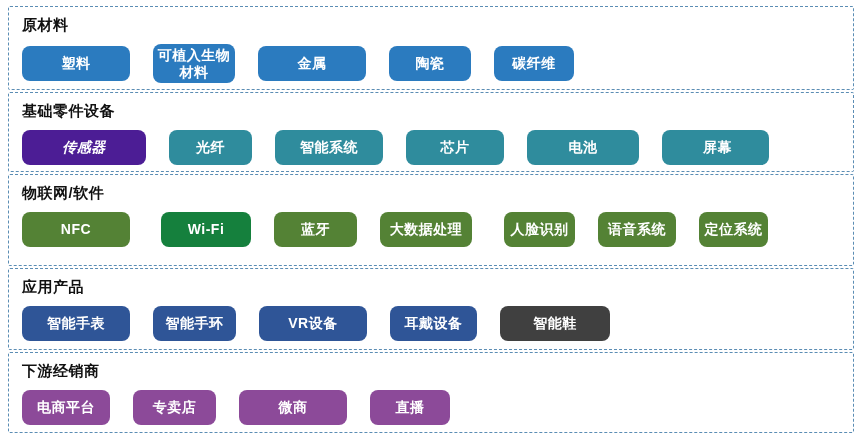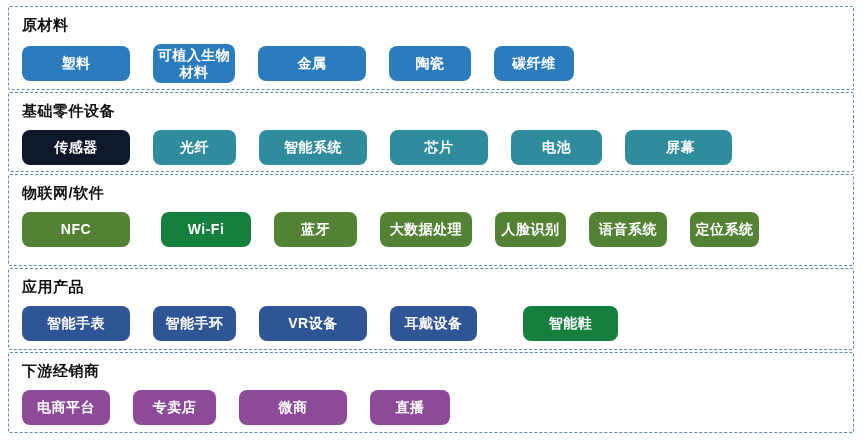--- a/index.html
+++ b/index.html
@@ -45,65 +45,65 @@
 
   <div class="node" style="width: 82px; background: rgb(43, 123, 191);">陶瓷</div>
 
   <div class="node" style="width: 80px; background: rgb(43, 123, 191);">碳纤维</div>
 </div>
   </div>
 
   <div class="row">
     <div class="row-label">基础零件设备</div>
     <div class="btn-row">
-  <div class="node" style="width: 108px; background: #0f172a;">传感器</div>
+  <div class="node" style="width: 124px; background: #4c1d95; font-style: italic;">传感器</div>
 
   <div class="node" style="width: 83px; background: rgb(47, 140, 157);">光纤</div>
 
   <div class="node" style="width: 108px; background: rgb(47, 140, 157);">智能系统</div>
 
   <div class="node" style="width: 98px; background: rgb(47, 140, 157);">芯片</div>
 
-  <div class="node" style="width: 91px; background: rgb(47, 140, 157);">电池</div>
+  <div class="node" style="width: 112px; background: rgb(47, 140, 157);">电池</div>
 
   <div class="node" style="width: 107px; background: rgb(47, 140, 157); padding-left: 8px;">屏幕</div>
 </div>
   </div>
 
   <div class="row">
     <div class="row-label">物联网/软件</div>
     <div class="btn-row">
   <div class="node" style="width: 108px; background: rgb(84, 130, 53);">NFC</div>
 
   <div class="node" style="width: 90px; background: #15803d; margin-left: 8px;">Wi-Fi</div>
 
   <div class="node" style="width: 83px; background: rgb(84, 130, 53);">蓝牙</div>
 
   <div class="node" style="width: 92px; background: rgb(84, 130, 53);">大数据处理</div>
 
-  <div class="node" style="width: 71px; background: rgb(84, 130, 53);">人脸识别</div>
+  <div class="node" style="width: 71px; background: rgb(84, 130, 53); margin-left: 9px;">人脸识别</div>
 
   <div class="node" style="width: 78px; background: rgb(84, 130, 53);">语音系统</div>
 
   <div class="node" style="width: 69px; background: rgb(84, 130, 53);">定位系统</div>
 </div>
   </div>
 
   <div class="row">
     <div class="row-label">应用产品</div>
     <div class="btn-row">
   <div class="node" style="width: 108px; background: rgb(47, 85, 151);">智能手表</div>
 
   <div class="node" style="width: 83px; background: rgb(47, 85, 151);">智能手环</div>
 
   <div class="node" style="width: 108px; background: rgb(47, 85, 151);">VR设备</div>
 
   <div class="node" style="width: 87px; background: rgb(47, 85, 151);">耳戴设备</div>
 
-  <div class="node" style="width: 95px; background: #15803d; margin-left: 23px;">智能鞋</div>
+  <div class="node" style="width: 110px; background: #404040;">智能鞋</div>
 </div>
   </div>
 
   <div class="row">
     <div class="row-label">下游经销商</div>
     <div class="btn-row">
   <div class="node" style="width: 88px; background: rgb(140, 74, 153);">电商平台</div>
 
   <div class="node" style="width: 83px; background: rgb(140, 74, 153);">专卖店</div>
 

